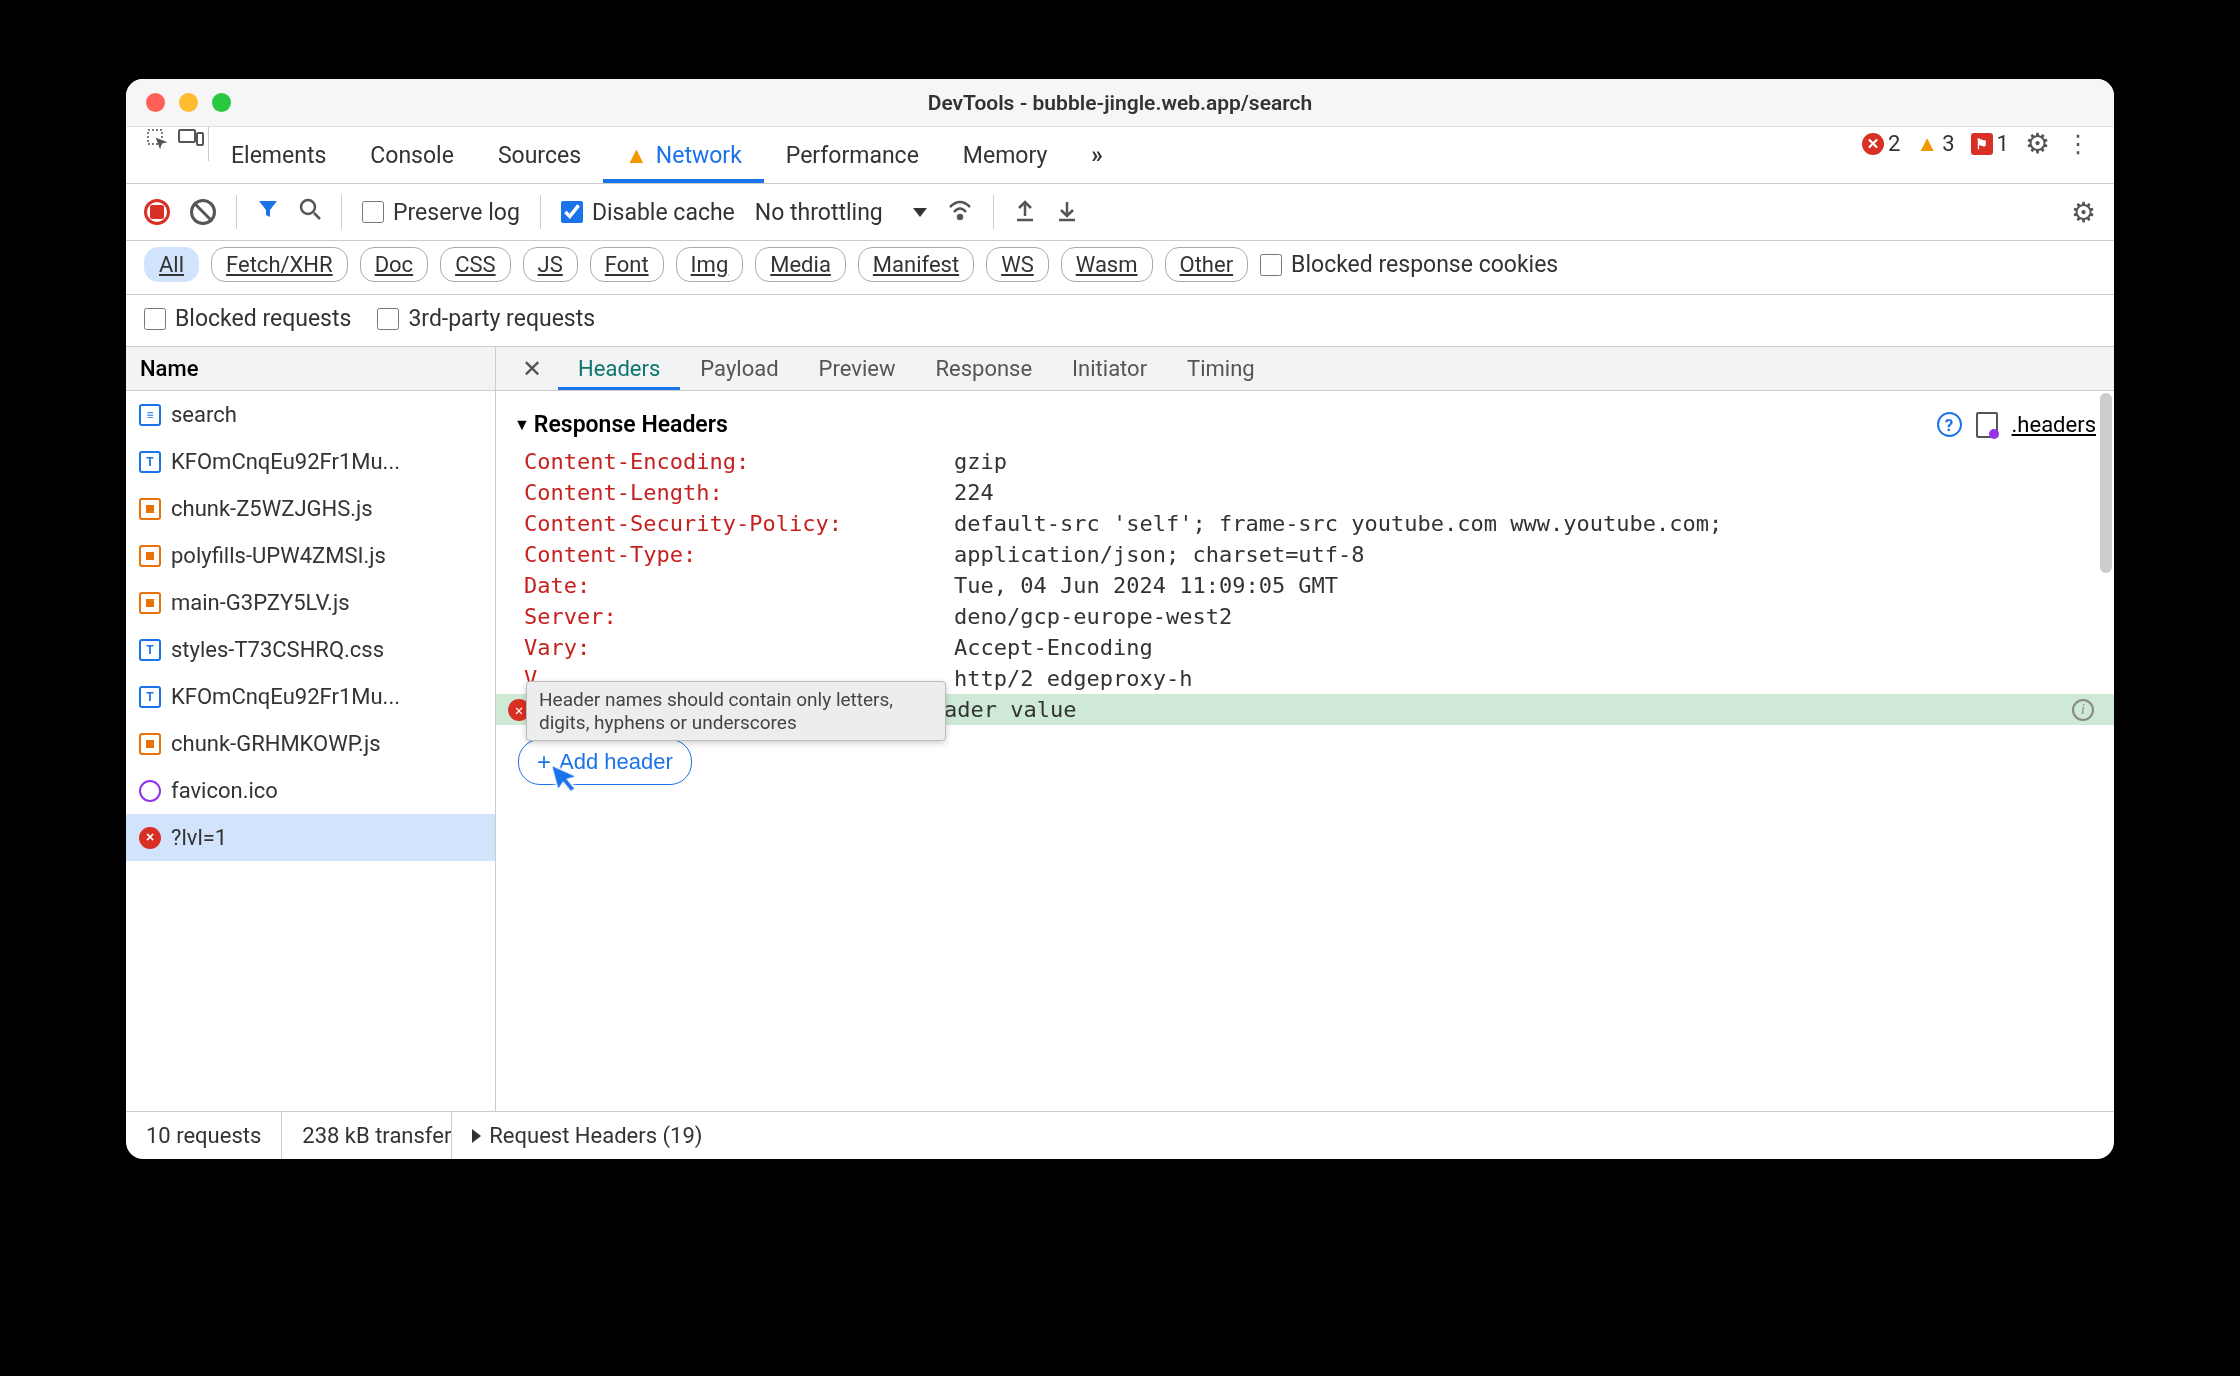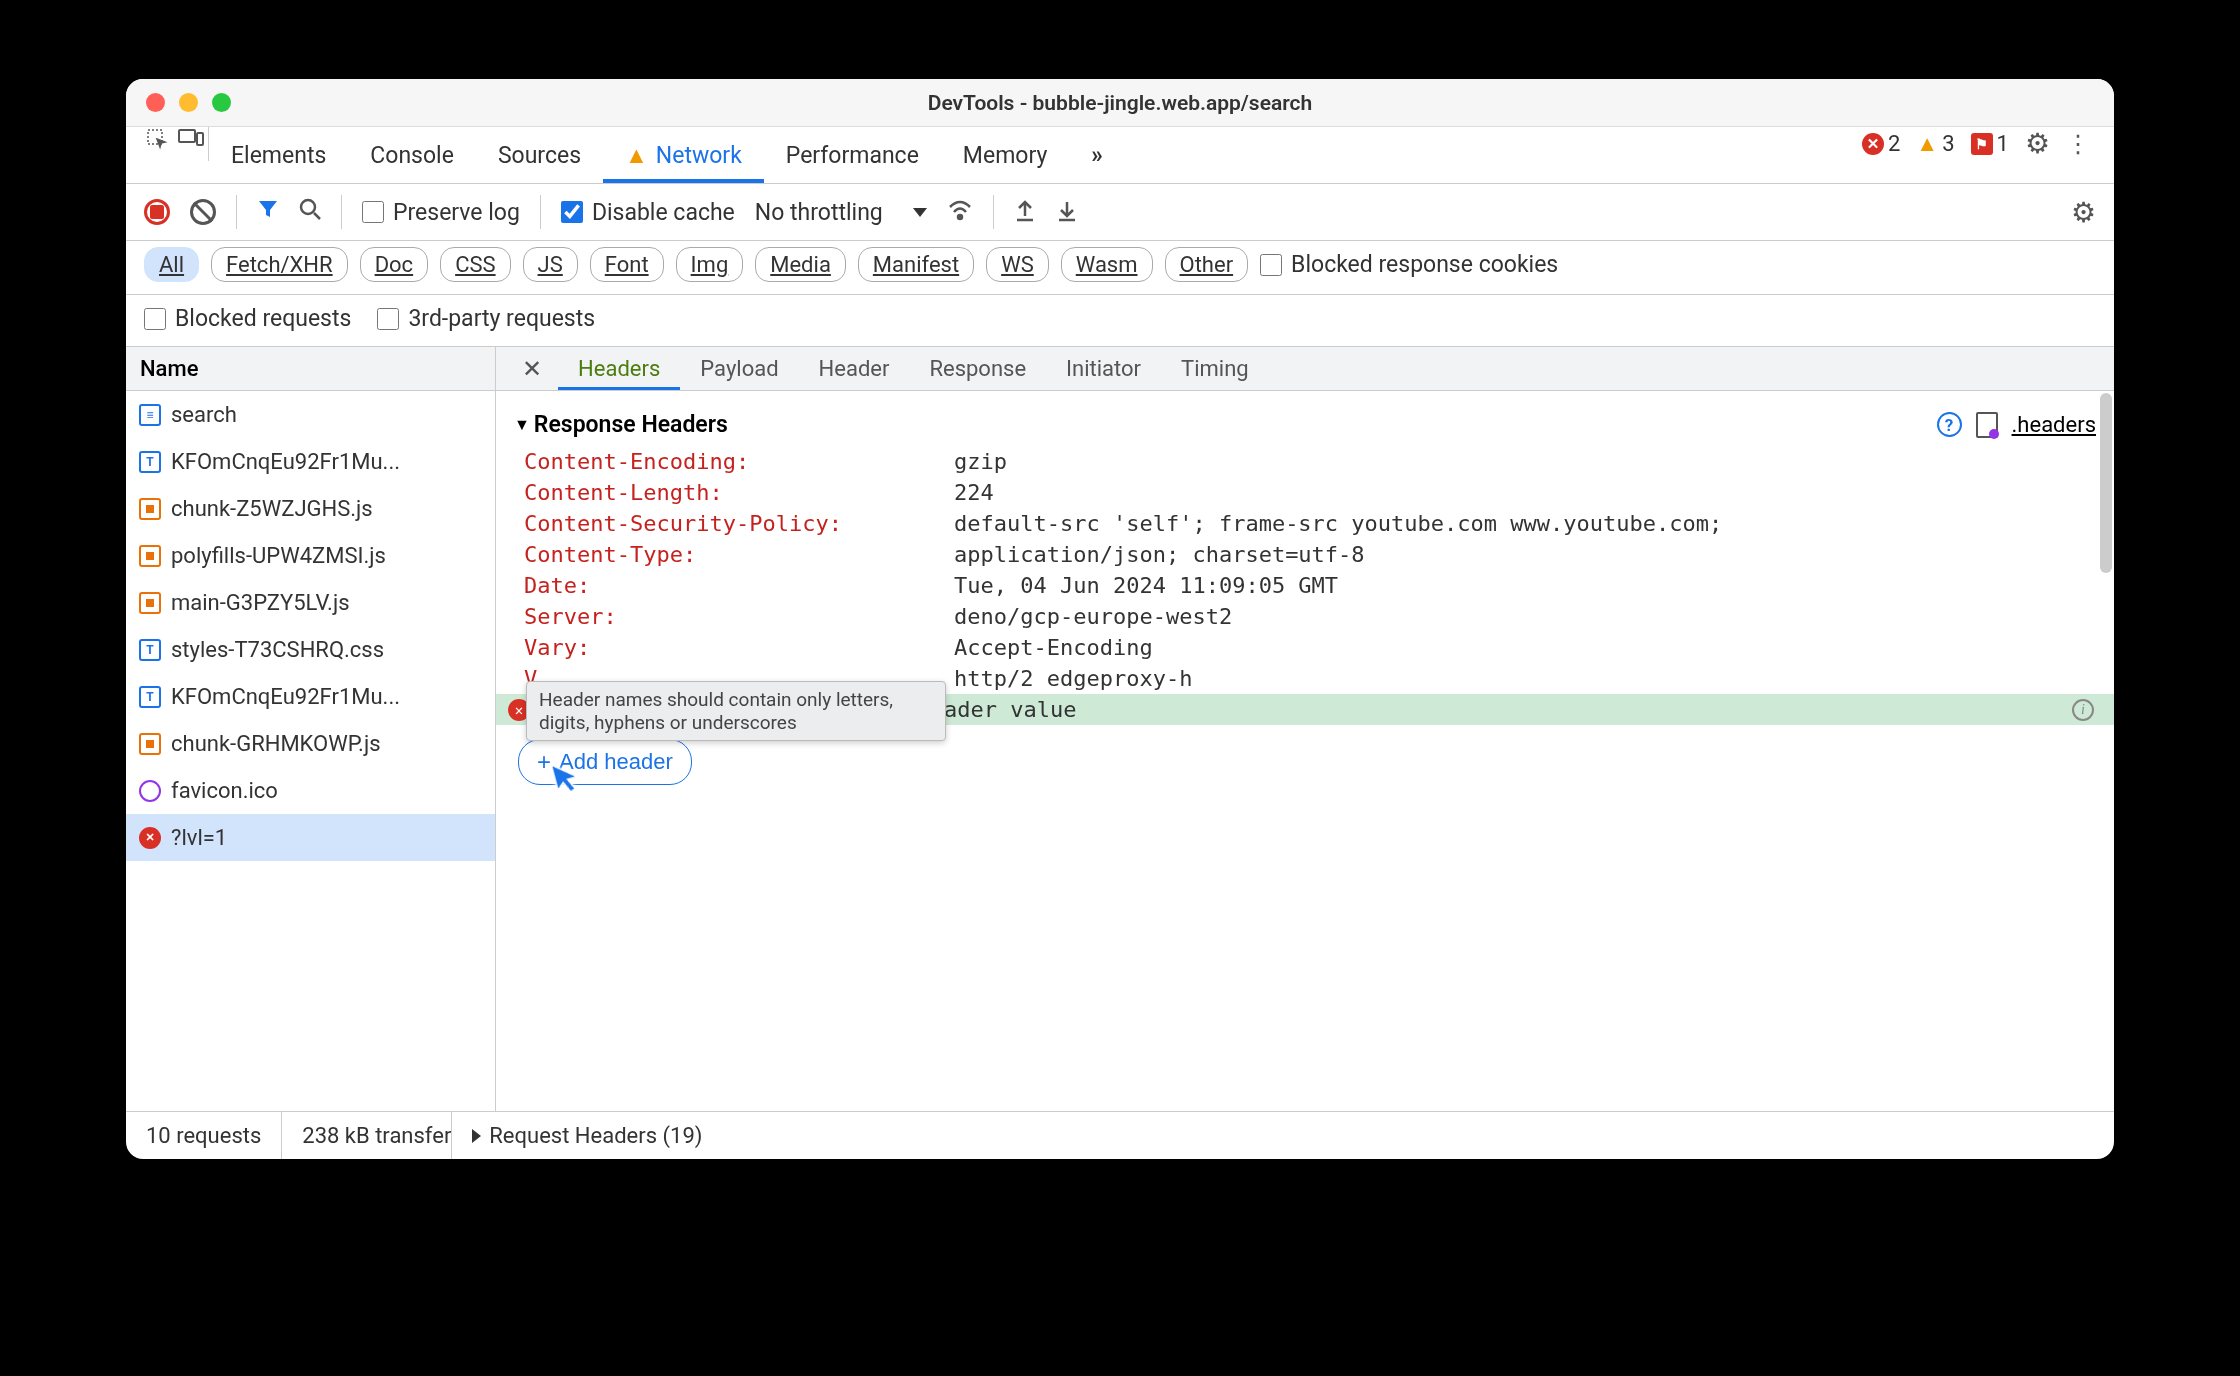--- a/index.html
+++ b/index.html
@@ -46,21 +46,21 @@
 .ico.orange { border-color: #e8710a; color: #e8710a; }
 .ico.js::after { content: ''; width: 8px; height: 8px; background: #e8710a; }
 .ico.txt { font-weight: bold; font-size: 12px; }
 .ico.fav { border-color: #9334e6; }
 .ico.err { border: none; background: #d93025; border-radius: 50%; color: #fff; font-weight: bold; }
 .row.selected { background: #d2e3fc; }
 .row .label { overflow: hidden; text-overflow: ellipsis; }
 .right { flex: 1; display: flex; flex-direction: column; min-width: 0; position: relative; }
 .rtabs { height: 44px; background: #f1f3f4; border-bottom: 1px solid #ccc; display: flex; align-items: center; padding: 0 10px; gap: 0; }
 .rtab { padding: 0 20px; height: 100%; display: flex; align-items: center; font-size: 22px; color: #555; cursor: pointer; }
-.rtab.active { color: #4d7c0f; border-bottom: 3px solid #1a73e8; padding-top: 3px; }
+.rtab.active { color: #0f766e; border-bottom: 3px solid #1a73e8; padding-top: 3px; }
 .closex { font-size: 24px; color: #555; padding: 0 16px; cursor: pointer; }
 .panel { flex: 1; overflow: auto; padding: 12px 0; position: relative; }
 .sect { padding: 8px 18px; display: flex; align-items: center; justify-content: space-between; }
 .sect-title { font-size: 23px; font-weight: 600; display: flex; align-items: center; gap: 4px; }
 .sect-links { display: flex; align-items: center; gap: 14px; }
 .hdrlink { font-size: 22px; text-decoration: underline; }
 .hrow { display: flex; padding: 3px 0 3px 28px; font-size: 22px; font-family: ui-monospace, Menlo, Monaco, monospace; }
 .hname { color: #c5221f; width: 430px; flex-shrink: 0; }
 .hval { color: #333; }
 .hrow.hl { background: #ceead6; position: relative; align-items: center; }
@@ -263,21 +263,21 @@
           </div>
       </div>
     </div>
 
     <div class="right">
       <div class="scrollbar-fake" style="top:46px"></div>
       <div class="rtabs">
         <span class="closex">✕</span>
         <div class="rtab active">Headers</div>
         <div class="rtab">Payload</div>
-        <div class="rtab">Header</div>
+        <div class="rtab">Preview</div>
         <div class="rtab">Response</div>
         <div class="rtab">Initiator</div>
         <div class="rtab">Timing</div>
       </div>
       <div class="panel">
         <div class="sect">
           <div class="sect-title">
             <span style="font-size:16px">▼</span>
               <span>Response Headers</span>
           </div>

